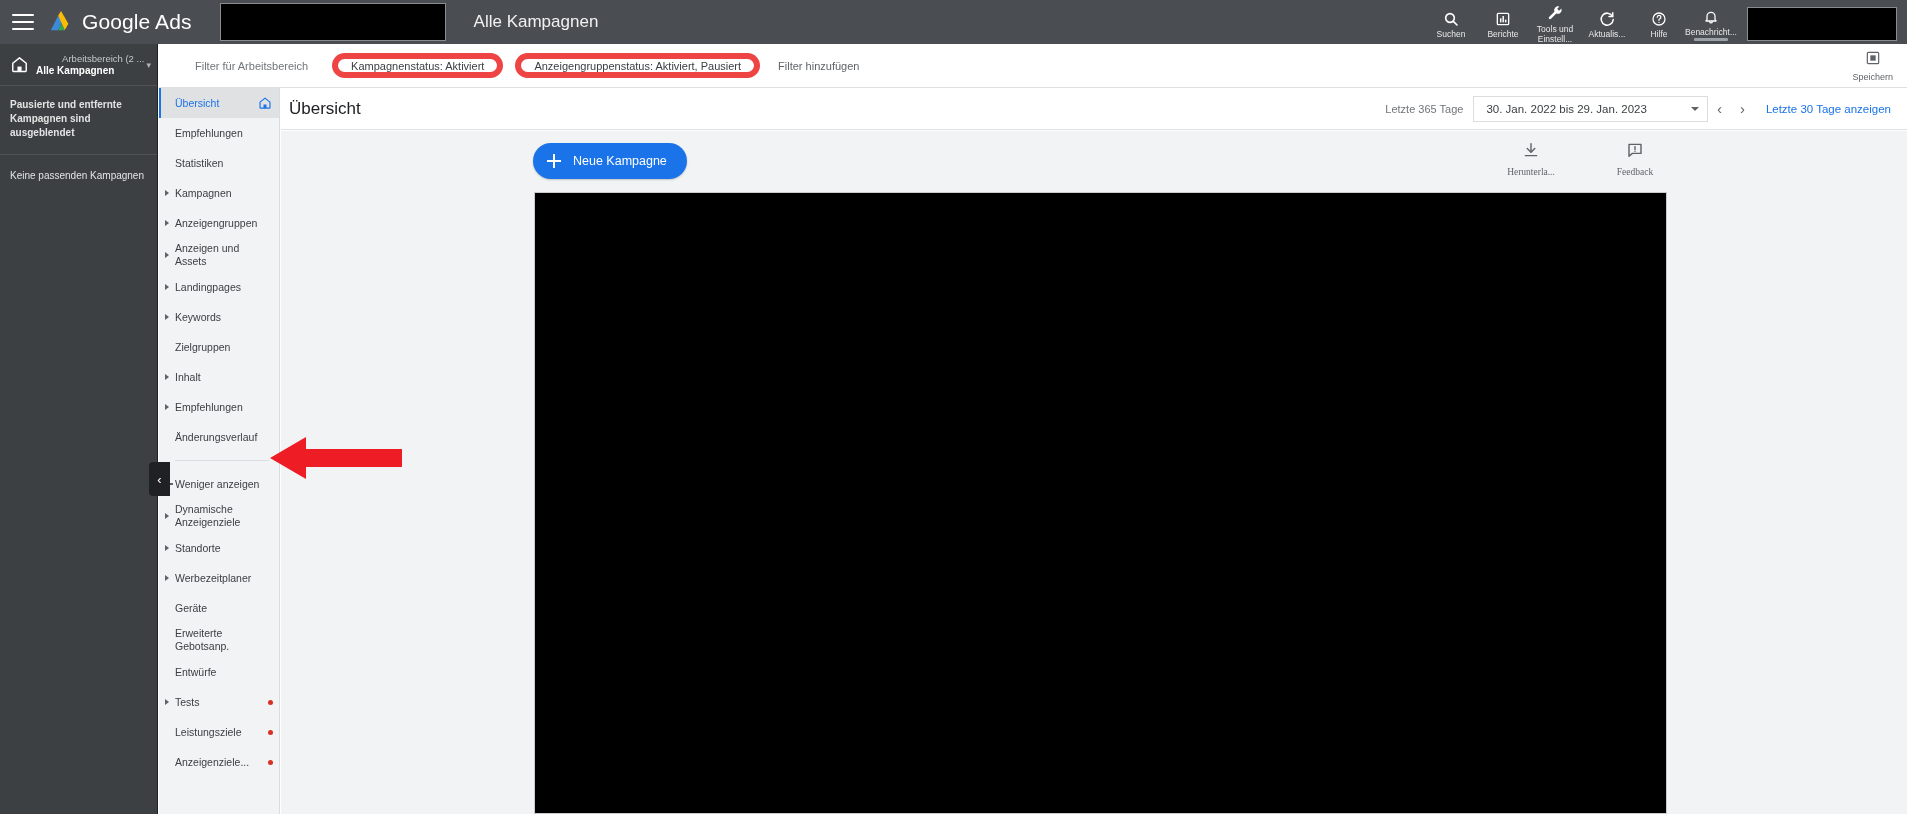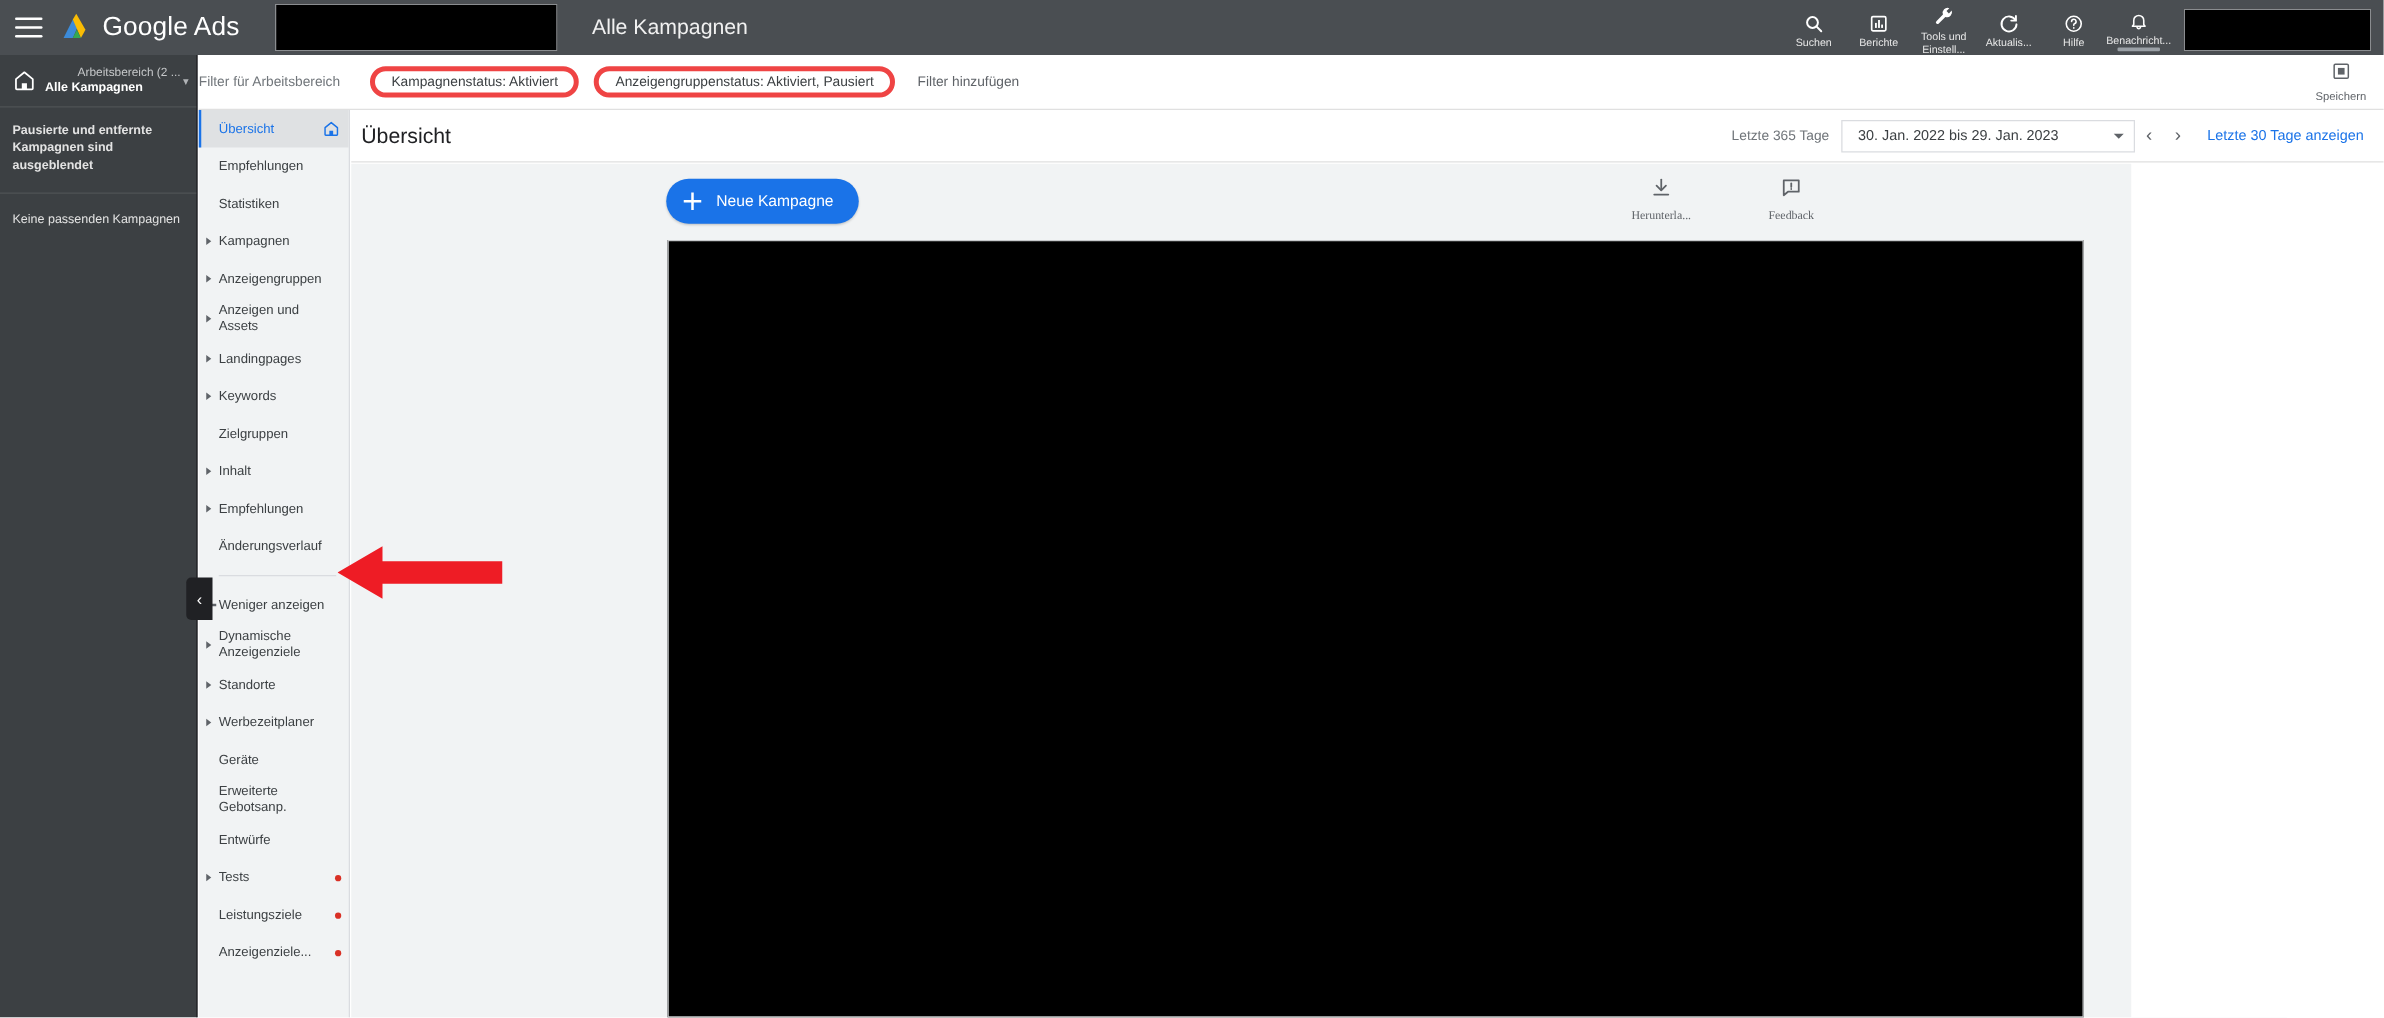--- a/index.html
+++ b/index.html
@@ -108,25 +108,25 @@
     position: absolute; left: 149px; top: 462px; width: 21px; height: 34px;
     background: #202124; border-radius: 4px 0 0 4px;
     display: flex; align-items: center; justify-content: center;
     color: #ffffff; font-size: 13px; cursor: pointer; z-index: 6;
   }
 
   
   .filterbar {
     position: absolute; left: 159px; top: 44px; width: 1748px; height: 44px;
     background: #ffffff; border-bottom: 1px solid #e0e0e0;
-    display: flex; align-items: center; 
+    display: flex; align-items: center; padding-left: 36px;
   }
   .filter-label { color: #70757a; font-size: 11px; margin-right: 24px; white-space: nowrap; }
   .chip {
-    border: 4px solid #ef4444; border-radius: 14px; height: 25px;
+    border: 6px solid #ef4444; border-radius: 14px; height: 25px;
     display: flex; align-items: center; padding: 0 13px;
     color: #3c4043; font-size: 11px; margin-right: 12px; white-space: nowrap; cursor: pointer;
   }
   .add-filter { color: #5f6368; font-size: 11px; margin-left: 6px; cursor: pointer; white-space: nowrap; }
   .save-btn {
     margin-left: auto; margin-right: 14px; display: flex; flex-direction: column;
     align-items: center; cursor: pointer;
   }
   .save-btn .sb-label { color: #5f6368; font-size: 9px; margin-top: 2px; text-align: right; }
 
@@ -145,21 +145,21 @@
   }
   .date-select .dcaret {
     width: 0; height: 0; margin-left: 44px;
     border-top: 4px solid #5f6368; border-left: 4px solid transparent; border-right: 4px solid transparent;
   }
   .nav-chev { color: #5f6368; font-size: 15px; padding: 0 9px; cursor: pointer; }
   .last30 { color: #1a73e8; font-size: 11.5px; margin-left: 12px; cursor: pointer; white-space: nowrap; }
 
   
   .content {
-    position: absolute; left: 281px; top: 131px; width: 1424px; height: 683px;
+    position: absolute; left: 281px; top: 131px; width: 1626px; height: 683px;
     background: #f1f3f4;
   }
   .new-campaign {
     position: absolute; left: 252px; top: 12px;
     background: #1a73e8; color: #ffffff; border-radius: 18px; height: 36px;
     display: flex; align-items: center; padding: 0 20px 0 14px;
     font-size: 12.5px; cursor: pointer; box-shadow: 0 1px 2px rgba(0,0,0,.2);
   }
   .new-campaign .plus {
     position: relative; width: 14px; height: 14px; margin-right: 12px; flex: 0 0 14px;

